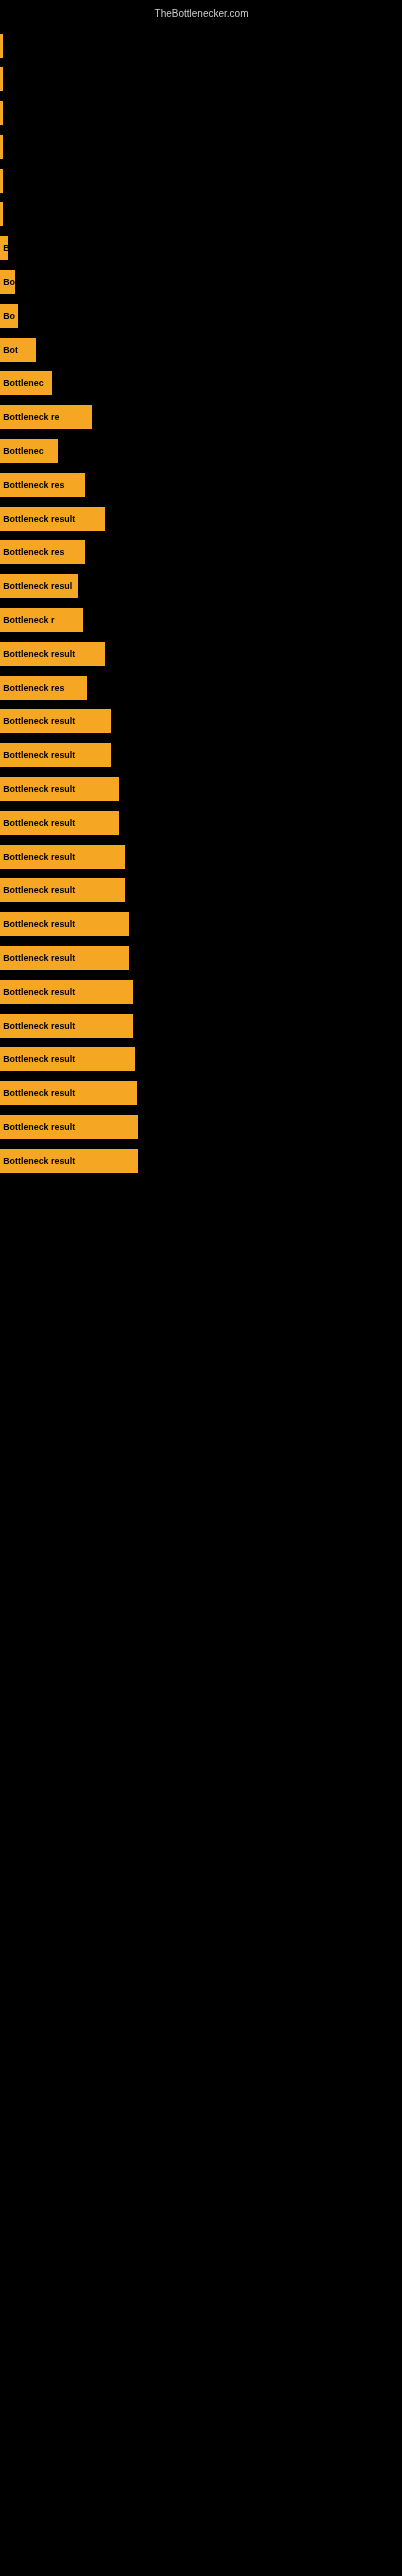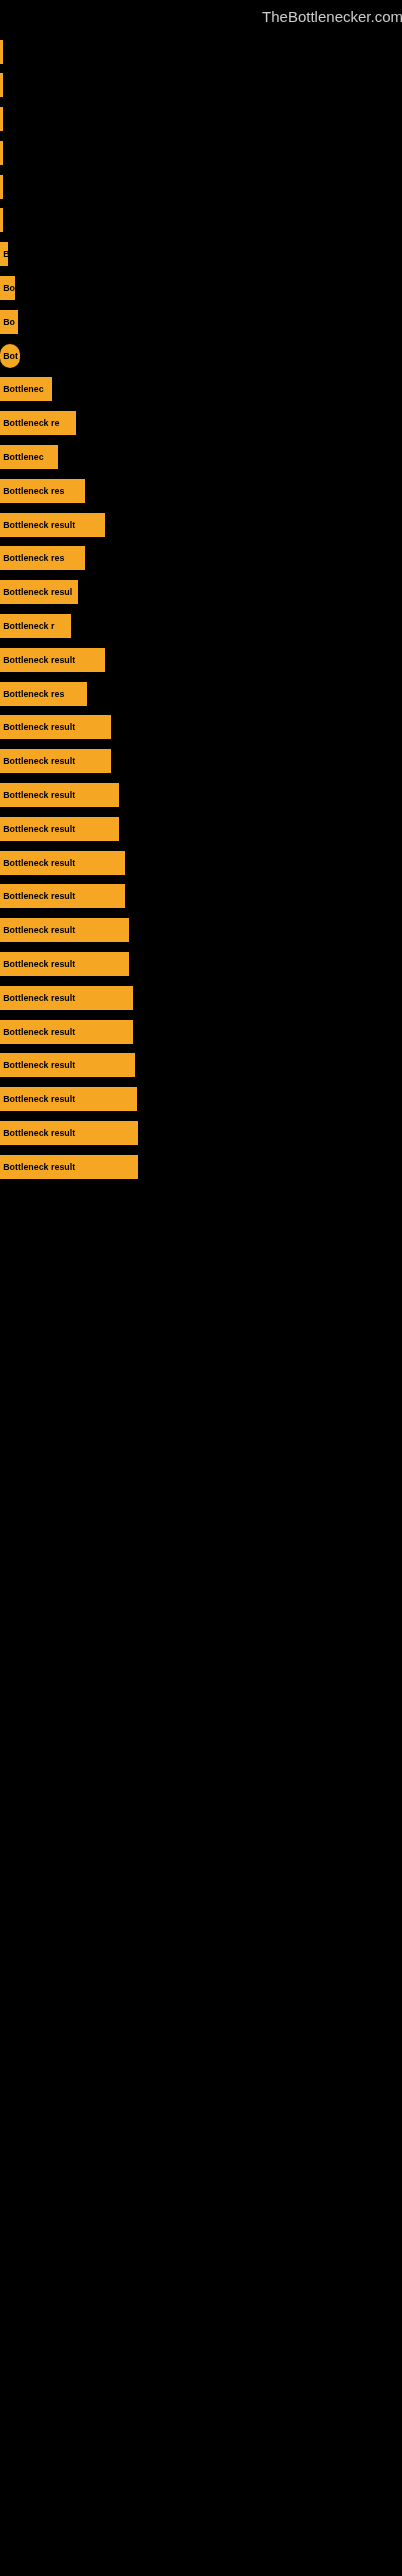--- a/index.html
+++ b/index.html
@@ -9,22 +9,22 @@
     }
     body {
       background-color: #000000;
       width: 403px;
       min-height: 2576px;
       font-family: Arial, sans-serif;
       position: relative;
     }
     .site-title {
       color: #cccccc;
-      font-size: 15px;
-      text-align: right;
+      font-size: 10px;
+      text-align: center;
       padding: 8px 0 4px 0;
     }
     .bars-container {
       padding: 8px 0;
     }
     .bar-row {
       display: flex;
       align-items: center;
       margin-bottom: 4.8px;
       height: 29px;
@@ -78,31 +78,31 @@
       <div class="bar" style="width: 14.5px;">
         <span class="bar-label">Bo</span>
       </div>
     </div>
     <div class="bar-row">
       <div class="bar" style="width: 17.7px;">
         <span class="bar-label">Bo</span>
       </div>
     </div>
     <div class="bar-row">
-      <div class="bar" style="width: 20px; border-radius: 11px;">
+      <div class="bar" style="width: 36px;">
         <span class="bar-label">Bot</span>
       </div>
     </div>
     <div class="bar-row">
       <div class="bar" style="width: 52px;">
         <span class="bar-label">Bottlenec</span>
       </div>
     </div>
     <div class="bar-row">
-      <div class="bar" style="width: 76px;">
+      <div class="bar" style="width: 92px;">
         <span class="bar-label">Bottleneck re</span>
       </div>
     </div>
     <div class="bar-row">
       <div class="bar" style="width: 58px;">
         <span class="bar-label">Bottlenec</span>
       </div>
     </div>
     <div class="bar-row">
       <div class="bar" style="width: 85px;">
@@ -118,21 +118,21 @@
       <div class="bar" style="width: 85px;">
         <span class="bar-label">Bottleneck res</span>
       </div>
     </div>
     <div class="bar-row">
       <div class="bar" style="width: 78px;">
         <span class="bar-label">Bottleneck resul</span>
       </div>
     </div>
     <div class="bar-row">
-      <div class="bar" style="width: 71px;">
+      <div class="bar" style="width: 83px;">
         <span class="bar-label">Bottleneck r</span>
       </div>
     </div>
     <div class="bar-row">
       <div class="bar" style="width: 105px;">
         <span class="bar-label">Bottleneck result</span>
       </div>
     </div>
     <div class="bar-row">
       <div class="bar" style="width: 87px;">

